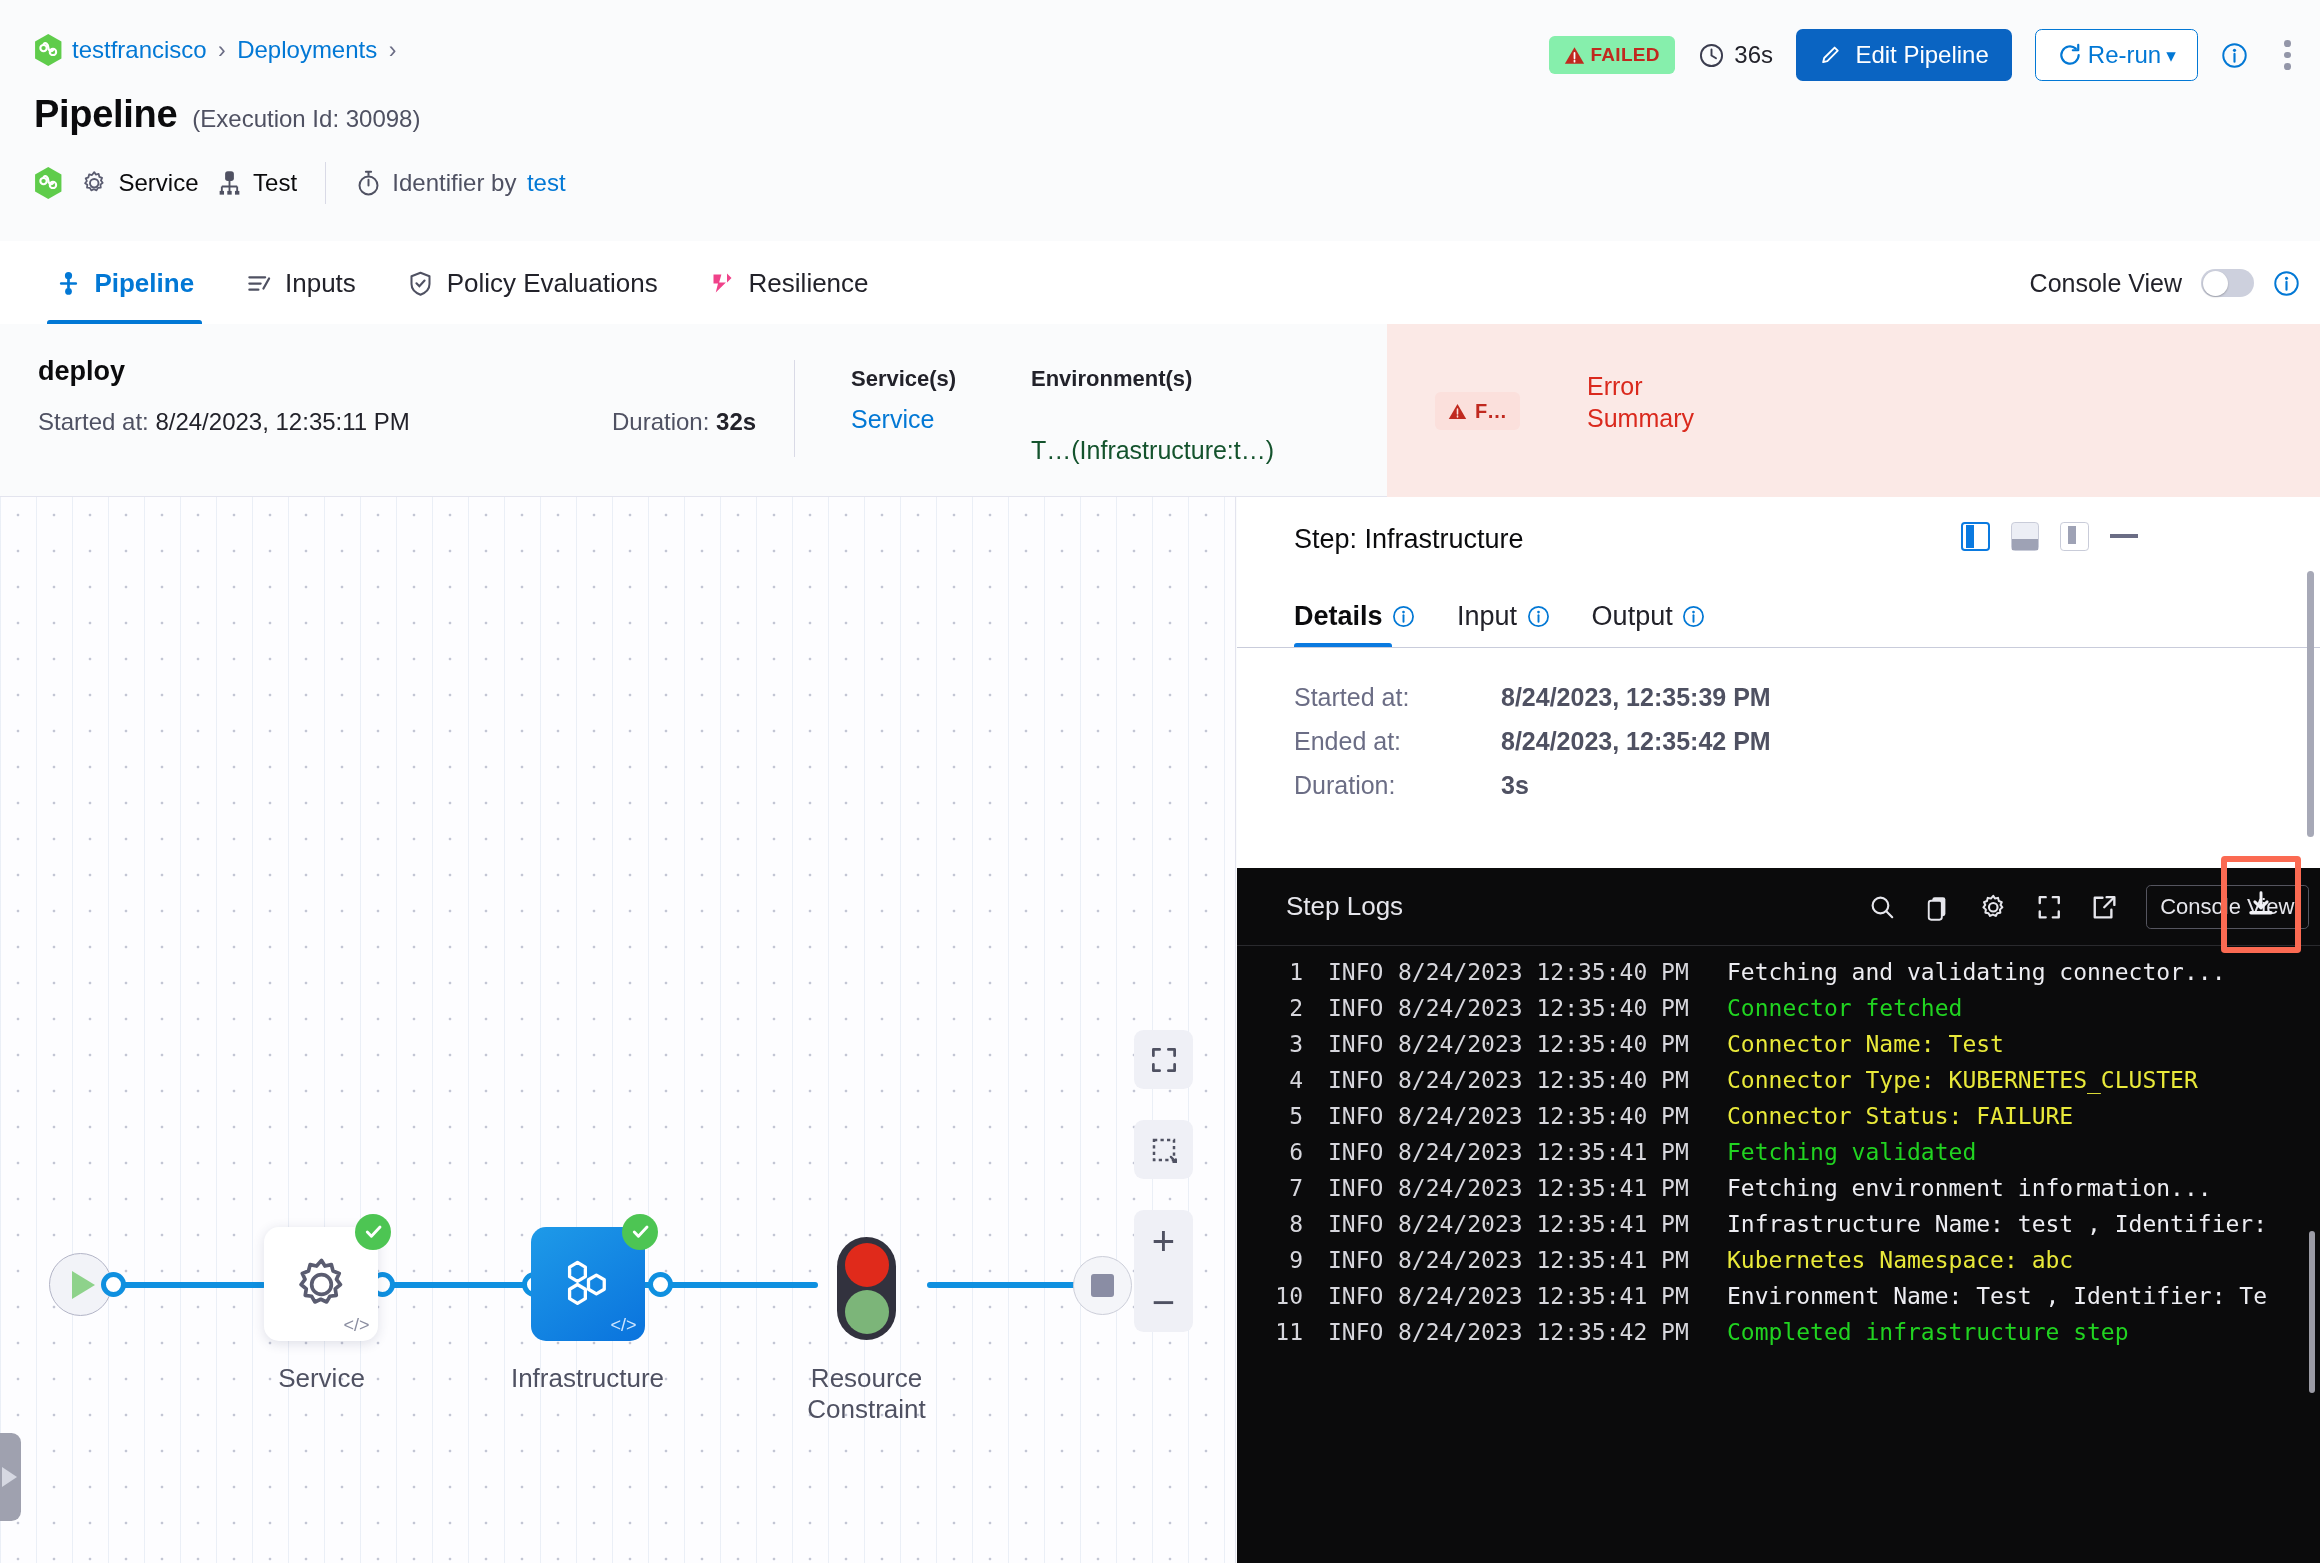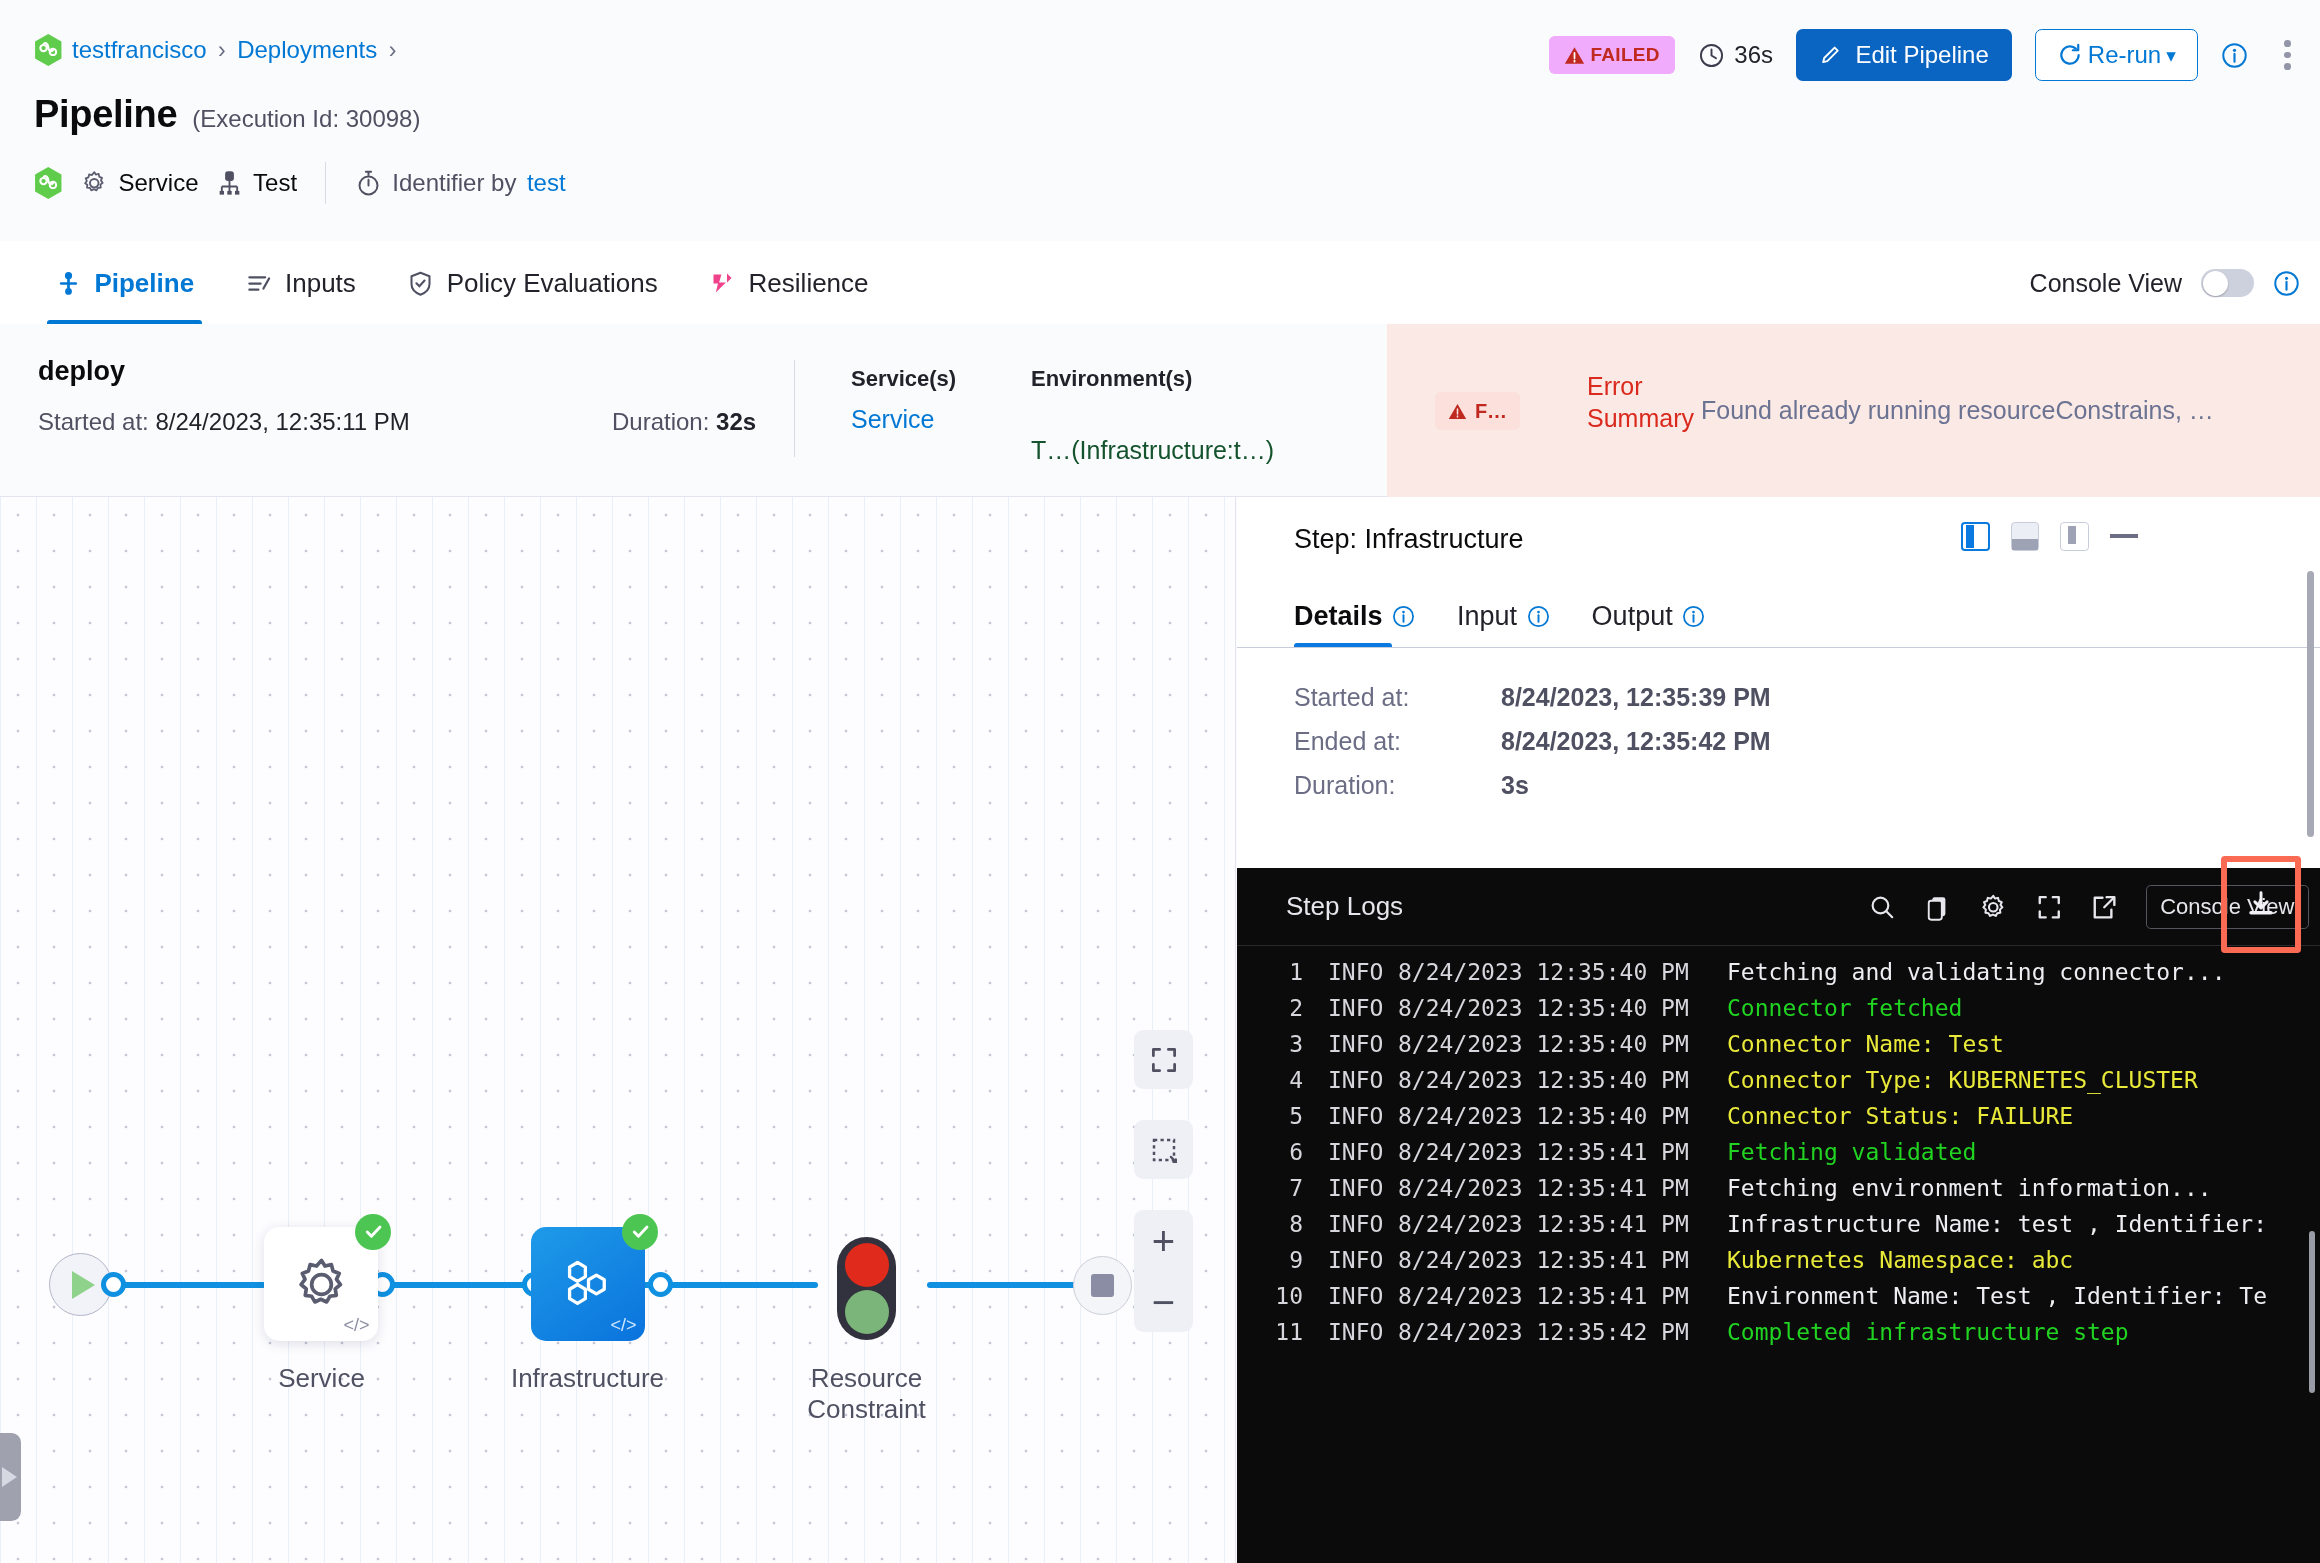--- a/index.html
+++ b/index.html
@@ -21,21 +21,21 @@
   .title-main { font-size:38px; font-weight:700; color:#0b0b0d; letter-spacing:-0.3px; }
   .title-sub { font-size:24px; color:#4f5162; }
 
   .meta-row { position:absolute; left:34px; top:162px; display:flex; align-items:center; gap:17px; height:42px; }
   .meta-item { display:flex; align-items:center; gap:10.5px; font-size:24px; color:#0b0b0d; }
   .meta-sep { width:1px; height:42px; background:#d9dae6; margin:0 11.4px; }
   .meta-muted { color:#4f5162; font-size:24px; }
   .meta-link { color:#0278d5; font-size:24px; cursor:pointer; }
 
   .hdr-right { position:absolute; right:17px; top:28.5px; display:flex; align-items:center; gap:23px; height:53px; }
-  .status-badge { display:flex; align-items:center; gap:5px; background:#f0abfc; color:#c0291f;
+  .status-badge { display:flex; align-items:center; gap:5px; background:#86efac; color:#c0291f;
      font-size:19px; font-weight:700; letter-spacing:0.3px; padding:7.6px 15px; border-radius:5.7px; }
   .dur { display:flex; align-items:center; gap:9.5px; font-size:24px; color:#22222a; }
   .btn-primary { display:flex; align-items:center; gap:11.4px; background:#0a64c2; color:#fff;
      font-size:24px; padding:12.4px 23px; border:none; border-radius:6.7px; cursor:pointer; }
   .btn-outline { display:flex; align-items:center; gap:5px; background:#fff; color:#0278d5;
      font-size:24px; padding:11.4px 21px; border:1.5px solid #0278d5; border-radius:6.7px; cursor:pointer; }
   .icn-info { width:27px; height:27px; }
   .kebab { display:flex; flex-direction:column; gap:4.8px; padding:5.7px 13.3px; cursor:pointer; }
   .kebab i { width:6.7px; height:6.7px; border-radius:50%; background:#9396a8; display:block; }
 
@@ -349,21 +349,20 @@
       <svg width="19" height="19" viewBox="0 0 24 24">
         <path d="M12 2.5L23 21.5H1z" fill="#c0291f"></path>
         <path d="M12 9v6M12 17.6v1.4" stroke="#fbe0dc" stroke-width="2" stroke-linecap="round"></path>
       </svg>
       <span>F…</span>
     </div>
     <div class="err-label">
       <div>Error</div>
       <div>Summary</div>
     </div>
-    <div class="err-text">Found already running resourceConstrains, …</div>
   </div>
 
   <div class="canvas">
 
     <div class="edge" style="left:112px; top:785px; width:154px;"></div>
     <div class="edge" style="left:264px; top:785px; width:274px;"></div>
     <div class="edge" style="left:533px; top:785px; width:285px;"></div>
     <div class="edge" style="left:927px; top:785px; width:171px;"></div>
 
     <div class="port" style="left:276px; top:775px;"></div>

